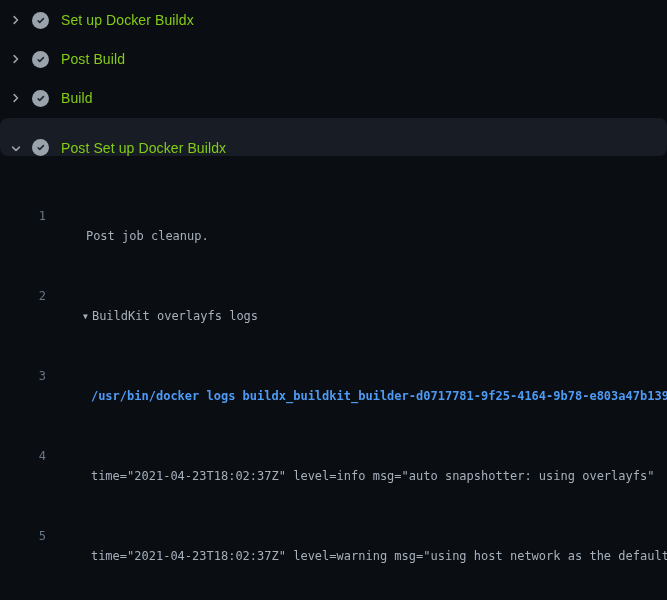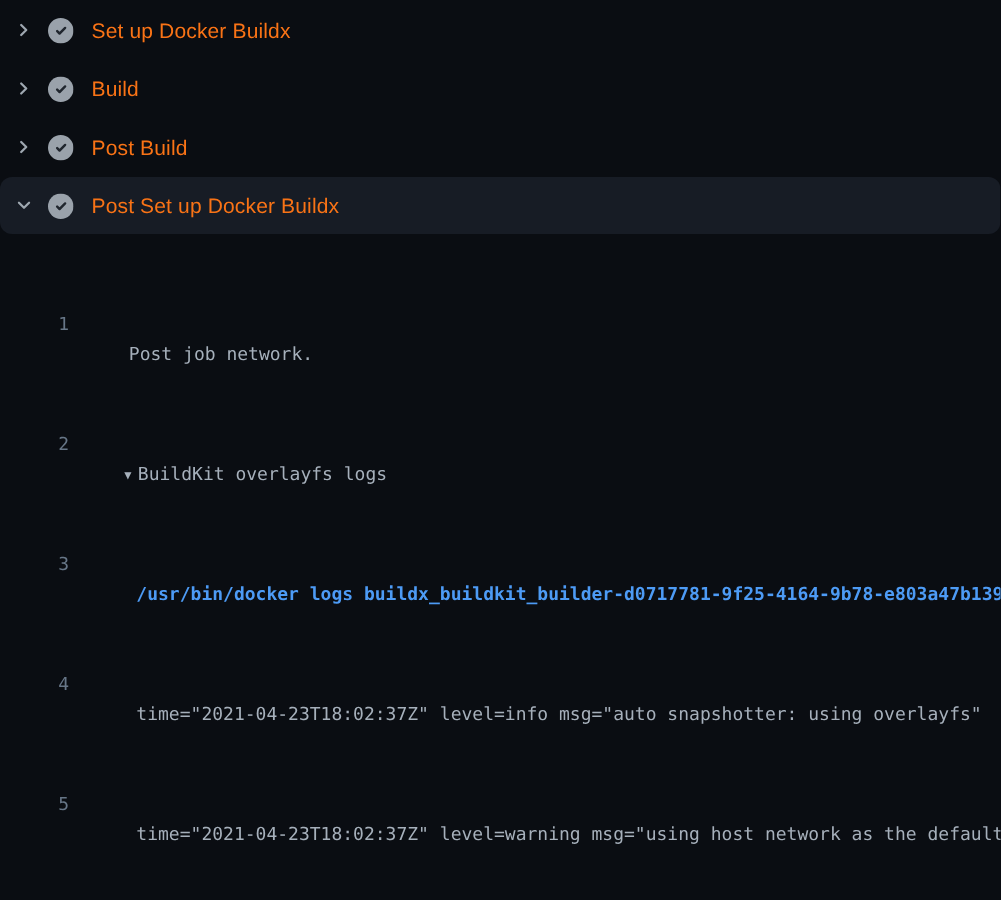--- a/index.html
+++ b/index.html
@@ -12,26 +12,26 @@
 
   
   .steps { padding-top: 0; }
   .step {
     height: 38px; margin: 1px 0;
     display: flex; align-items: center;
     padding-left: 9px;
     border-radius: 8px;
     cursor: pointer;
   }
-  .step.active { background: #171c25; }
+  .step.active { background: #171c25; align-items: flex-end; }
   .chev { width: 14px; height: 14px; margin-right: 9px; display: inline-flex; align-items: center; justify-content: center; }
   .chev svg { display: block; }
   .check { width: 17px; height: 17px; margin-right: 12px; display: inline-flex; }
   .check svg { display: block; }
-  .step-title { font-size: 14px; color: #f97316; letter-spacing: 0.1px; }
+  .step-title { font-size: 14px; color: #84cc16; letter-spacing: 0.1px; }
 
   
   .log {
     padding-top: 9px;
     font-family: "DejaVu Sans Mono", "Liberation Mono", monospace;
     font-size: 12px;
     line-height: 20px;
     color: #a6b0bb;
     white-space: pre;
   }
@@ -78,56 +78,56 @@
           <svg width="12" height="12" viewBox="0 0 16 16">
             <path d="M5.5 3.5 10 8l-4.5 4.5" fill="none" stroke="#9ea7b0" stroke-width="2" stroke-linecap="round" stroke-linejoin="round"></path>
           </svg>
         </span>
     <span class="check">
           <svg width="17" height="17" viewBox="0 0 16 16">
             <circle cx="8" cy="8" r="8" fill="#9aa2ab"></circle>
             <path fill="#20262e" d="M11.28 5.72a.75.75 0 0 1 0 1.06l-3.5 3.5a.75.75 0 0 1-1.06 0l-1.5-1.5a.75.75 0 1 1 1.06-1.06l.97.97 2.97-2.97a.75.75 0 0 1 1.06 0z"></path>
           </svg>
         </span>
-    <span class="step-title">Build</span>
+    <span class="step-title">Post Build</span>
   </div>
 
   <div class="step">
     <span class="chev">
           <svg width="12" height="12" viewBox="0 0 16 16">
             <path d="M5.5 3.5 10 8l-4.5 4.5" fill="none" stroke="#9ea7b0" stroke-width="2" stroke-linecap="round" stroke-linejoin="round"></path>
           </svg>
         </span>
     <span class="check">
           <svg width="17" height="17" viewBox="0 0 16 16">
             <circle cx="8" cy="8" r="8" fill="#9aa2ab"></circle>
             <path fill="#20262e" d="M11.28 5.72a.75.75 0 0 1 0 1.06l-3.5 3.5a.75.75 0 0 1-1.06 0l-1.5-1.5a.75.75 0 1 1 1.06-1.06l.97.97 2.97-2.97a.75.75 0 0 1 1.06 0z"></path>
           </svg>
         </span>
-    <span class="step-title">Post Build</span>
+    <span class="step-title">Build</span>
   </div>
 
   <div class="step active">
     <span class="chev">
           <svg width="12" height="12" viewBox="0 0 16 16">
             <path d="M3.5 5.5 8 10l4.5-4.5" fill="none" stroke="#9ea7b0" stroke-width="2" stroke-linecap="round" stroke-linejoin="round"></path>
           </svg>
         </span>
     <span class="check">
           <svg width="17" height="17" viewBox="0 0 16 16">
             <circle cx="8" cy="8" r="8" fill="#9aa2ab"></circle>
             <path fill="#20262e" d="M11.28 5.72a.75.75 0 0 1 0 1.06l-3.5 3.5a.75.75 0 0 1-1.06 0l-1.5-1.5a.75.75 0 1 1 1.06-1.06l.97.97 2.97-2.97a.75.75 0 0 1 1.06 0z"></path>
           </svg>
         </span>
     <span class="step-title">Post Set up Docker Buildx</span>
   </div>
 </div>
   <div class="log" id="log">
   <div class="ln k-plain">
-    <span class="num">1</span><span class="txt">Post job network.</span>
+    <span class="num">1</span><span class="txt">Post job cleanup.</span>
   </div>
 
   <div class="ln k-group">
     <span class="num">2</span><span class="toggle">▼</span><span class="txt">BuildKit overlayfs logs</span>
   </div>
 
   <div class="ln k-command">
     <span class="num">3</span><span class="txt">/usr/bin/docker logs buildx_buildkit_builder-d0717781-9f25-4164-9b78-e803a47b13970</span>
   </div>
 

